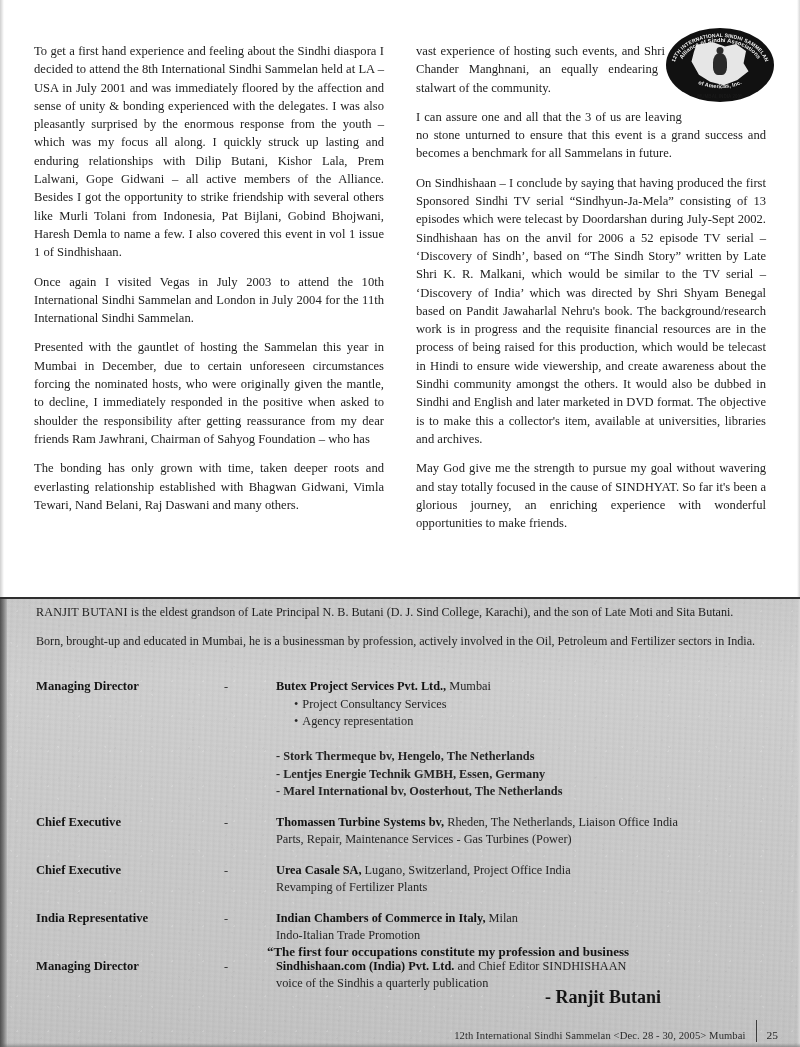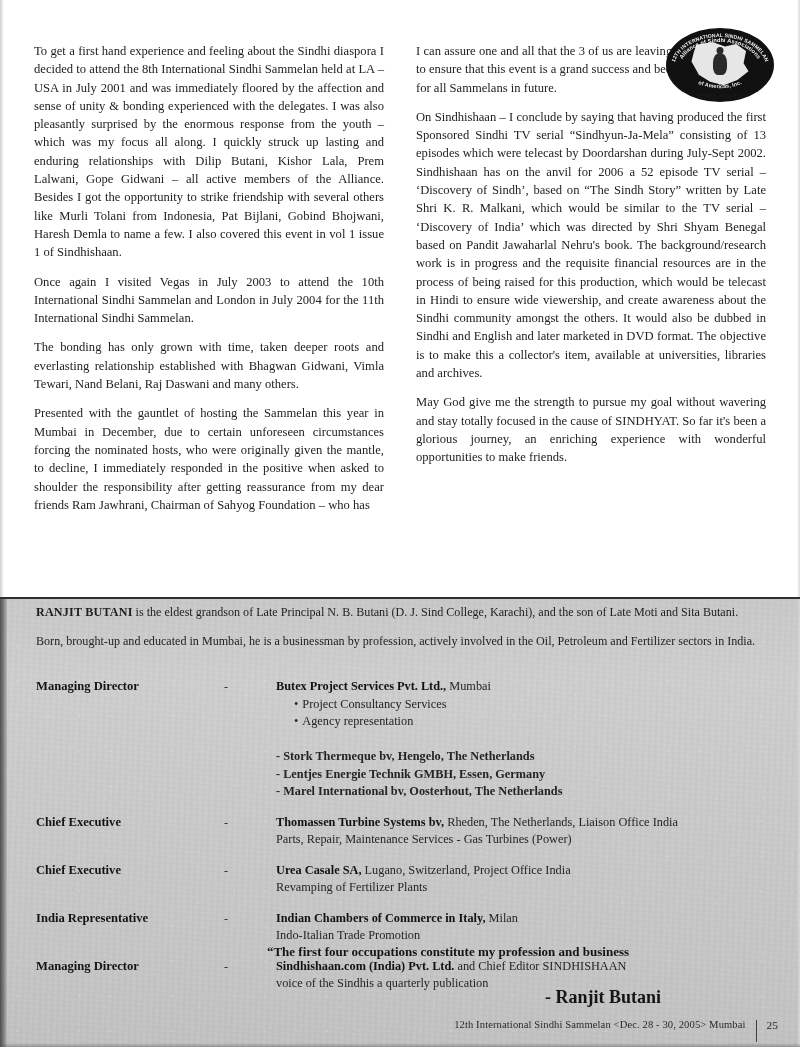--- a/index.html
+++ b/index.html
@@ -170,21 +170,21 @@
     width: 730px;
   }
   .bio p {
     margin: 0 0 12px 0;
     font-size: 12.1px;
     line-height: 17.2px;
     color: #1e1e1e;
     text-align: left;
   }
   .bio .lead-name {
-    font-weight: bold;
+    font-weight: normal;
     letter-spacing: 0.2px;
   }
 
   
   .roles {
     position: absolute;
     left: 36px;
     top: 678px;
     width: 730px;
   }
@@ -257,21 +257,21 @@
   }
 
   
   .footer {
     position: absolute;
     left: 0;
     top: 1019px;
     width: 800px;
     display: flex;
     justify-content: flex-end;
-    align-items: flex-start;
+    align-items: flex-end;
     padding-right: 22px;
     box-sizing: border-box;
   }
   .footer-text {
     font-size: 10.6px;
     color: #2b2b2b;
     letter-spacing: 0.1px;
   }
   .footer-sep {
     display: inline-block;
@@ -300,24 +300,25 @@
 
   <div class="edge-strip-left-upper"></div>
   <div class="edge-strip-left"></div>
   <div class="edge-strip-right"></div>
   <div class="edge-strip-bottom"></div>
 
   <div class="article">
     <div class="col col-left">
       <p>To get a first hand experience and feeling about the Sindhi diaspora I decided to attend the 8th International Sindhi Sammelan held at LA – USA in July 2001 and was immediately floored by the affection and sense of unity &amp; bonding experienced with the delegates. I was also pleasantly surprised by the enormous response from the youth – which was my focus all along. I quickly struck up lasting and enduring relationships with Dilip Butani, Kishor Lala, Prem Lalwani, Gope Gidwani – all active members of the Alliance. Besides I got the opportunity to strike friendship with several others like Murli Tolani from Indonesia, Pat Bijlani, Gobind Bhojwani, Haresh Demla to name a few. I also covered this event in vol 1 issue 1 of Sindhishaan.</p>
       <p>Once again I visited Vegas in July 2003 to attend the 10th International Sindhi Sammelan and London in July 2004 for the 11th International Sindhi Sammelan.</p>
+      <p>Presented with the gauntlet of hosting the Sammelan this year in Mumbai in December, due to certain unforeseen circumstances forcing the nominated hosts, who were originally given the mantle, to decline, I immediately responded in the positive when asked to shoulder the responsibility after getting reassurance from my dear friends Ram Jawhrani, Chairman of Sahyog Foundation – who has</p>
       <p>The bonding has only grown with time, taken deeper roots and everlasting relationship established with Bhagwan Gidwani, Vimla Tewari, Nand Belani, Raj Daswani and many others.</p>
-      <p>Presented with the gauntlet of hosting the Sammelan this year in Mumbai in December, due to certain unforeseen circumstances forcing the nominated hosts, who were originally given the mantle, to decline, I immediately responded in the positive when asked to shoulder the responsibility after getting reassurance from my dear friends Ram Jawhrani, Chairman of Sahyog Foundation – who has</p>
     </div>
     <div class="col col-right">
+      <p class="indent-for-logo">vast experience of hosting such events, and Shri Chander Manghnani, an equally endearing stalwart of the community.</p>
       <p>I can assure one and all that the 3 of us are leaving no stone unturned to ensure that this event is a grand success and becomes a benchmark for all Sammelans in future.</p>
       <p>On Sindhishaan – I conclude by saying that having produced the first Sponsored Sindhi TV serial “Sindhyun-Ja-Mela” consisting of 13 episodes which were telecast by Doordarshan during July-Sept 2002. Sindhishaan has on the anvil for 2006 a 52 episode TV serial – ‘Discovery of Sindh’, based on “The Sindh Story” written by Late Shri K. R. Malkani, which would be similar to the TV serial – ‘Discovery of India’ which was directed by Shri Shyam Benegal based on Pandit Jawaharlal Nehru's book. The background/research work is in progress and the requisite financial resources are in the process of being raised for this production, which would be telecast in Hindi to ensure wide viewership, and create awareness about the Sindhi community amongst the others. It would also be dubbed in Sindhi and English and later marketed in DVD format. The objective is to make this a collector's item, available at universities, libraries and archives.</p>
       <p>May God give me the strength to pursue my goal without wavering and stay totally focused in the cause of SINDHYAT. So far it's been a glorious journey, an enriching experience with wonderful opportunities to make friends.</p>
     </div>
   </div>
 
   <div class="logo">
     <div class="logo-oval">
       <div class="logo-map"></div>
       <div class="logo-deity"></div>

